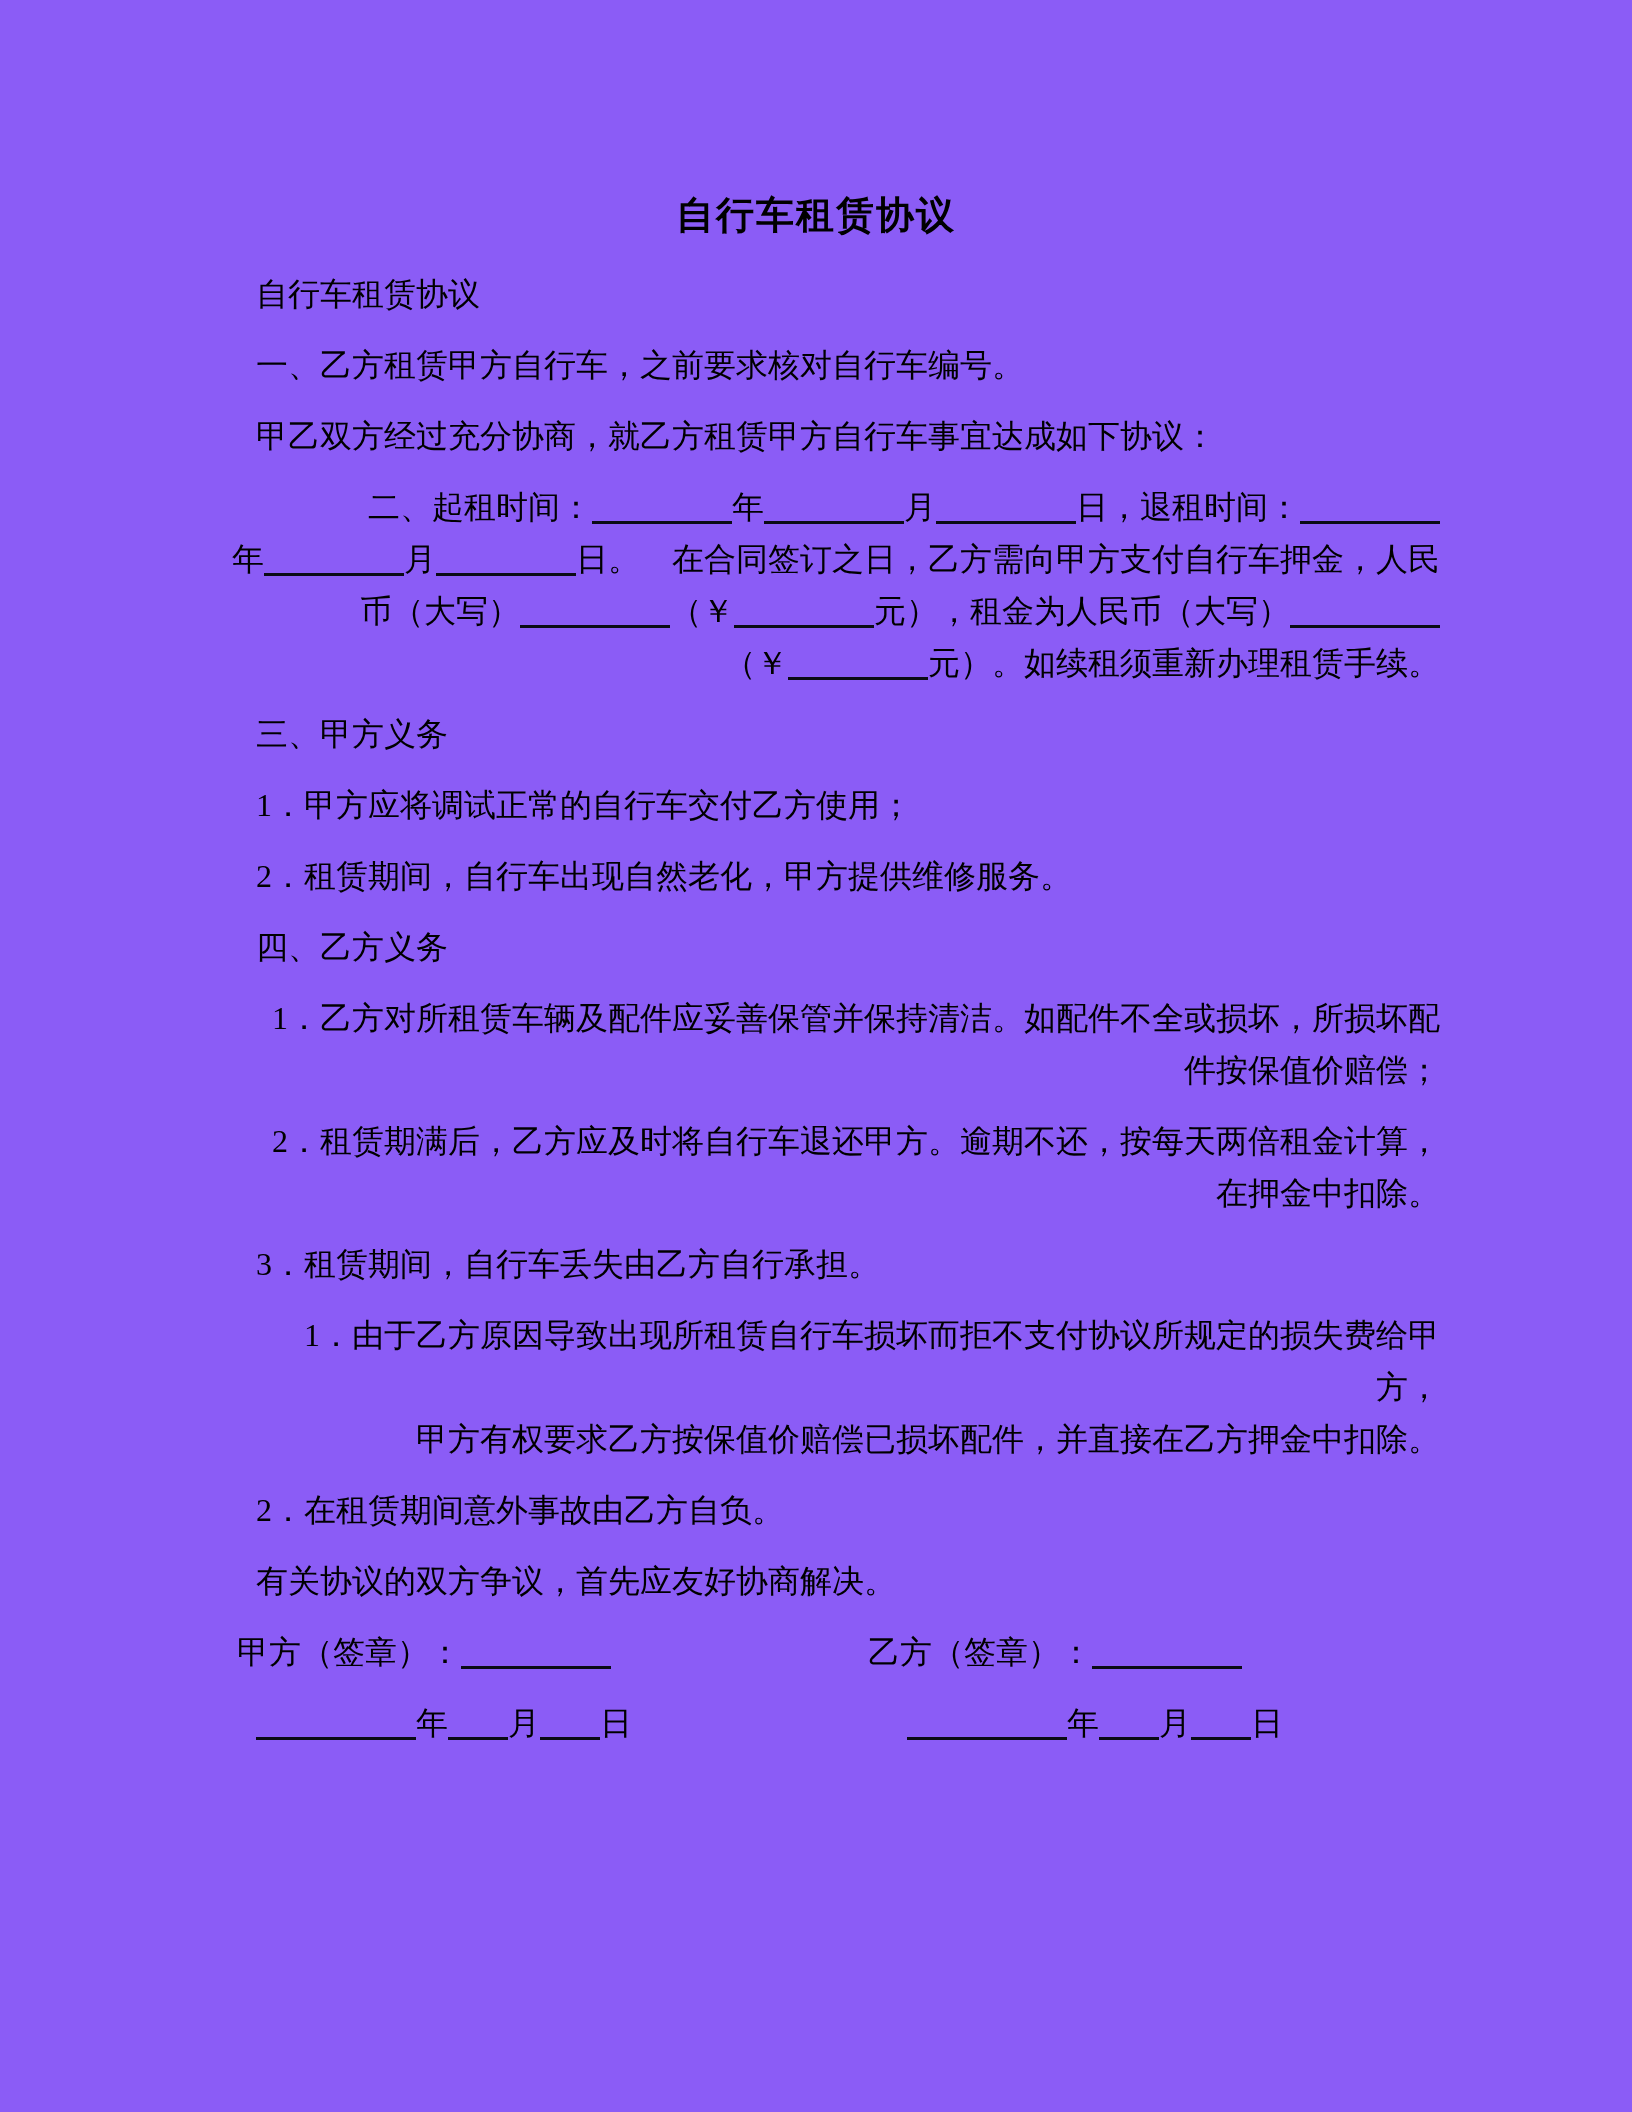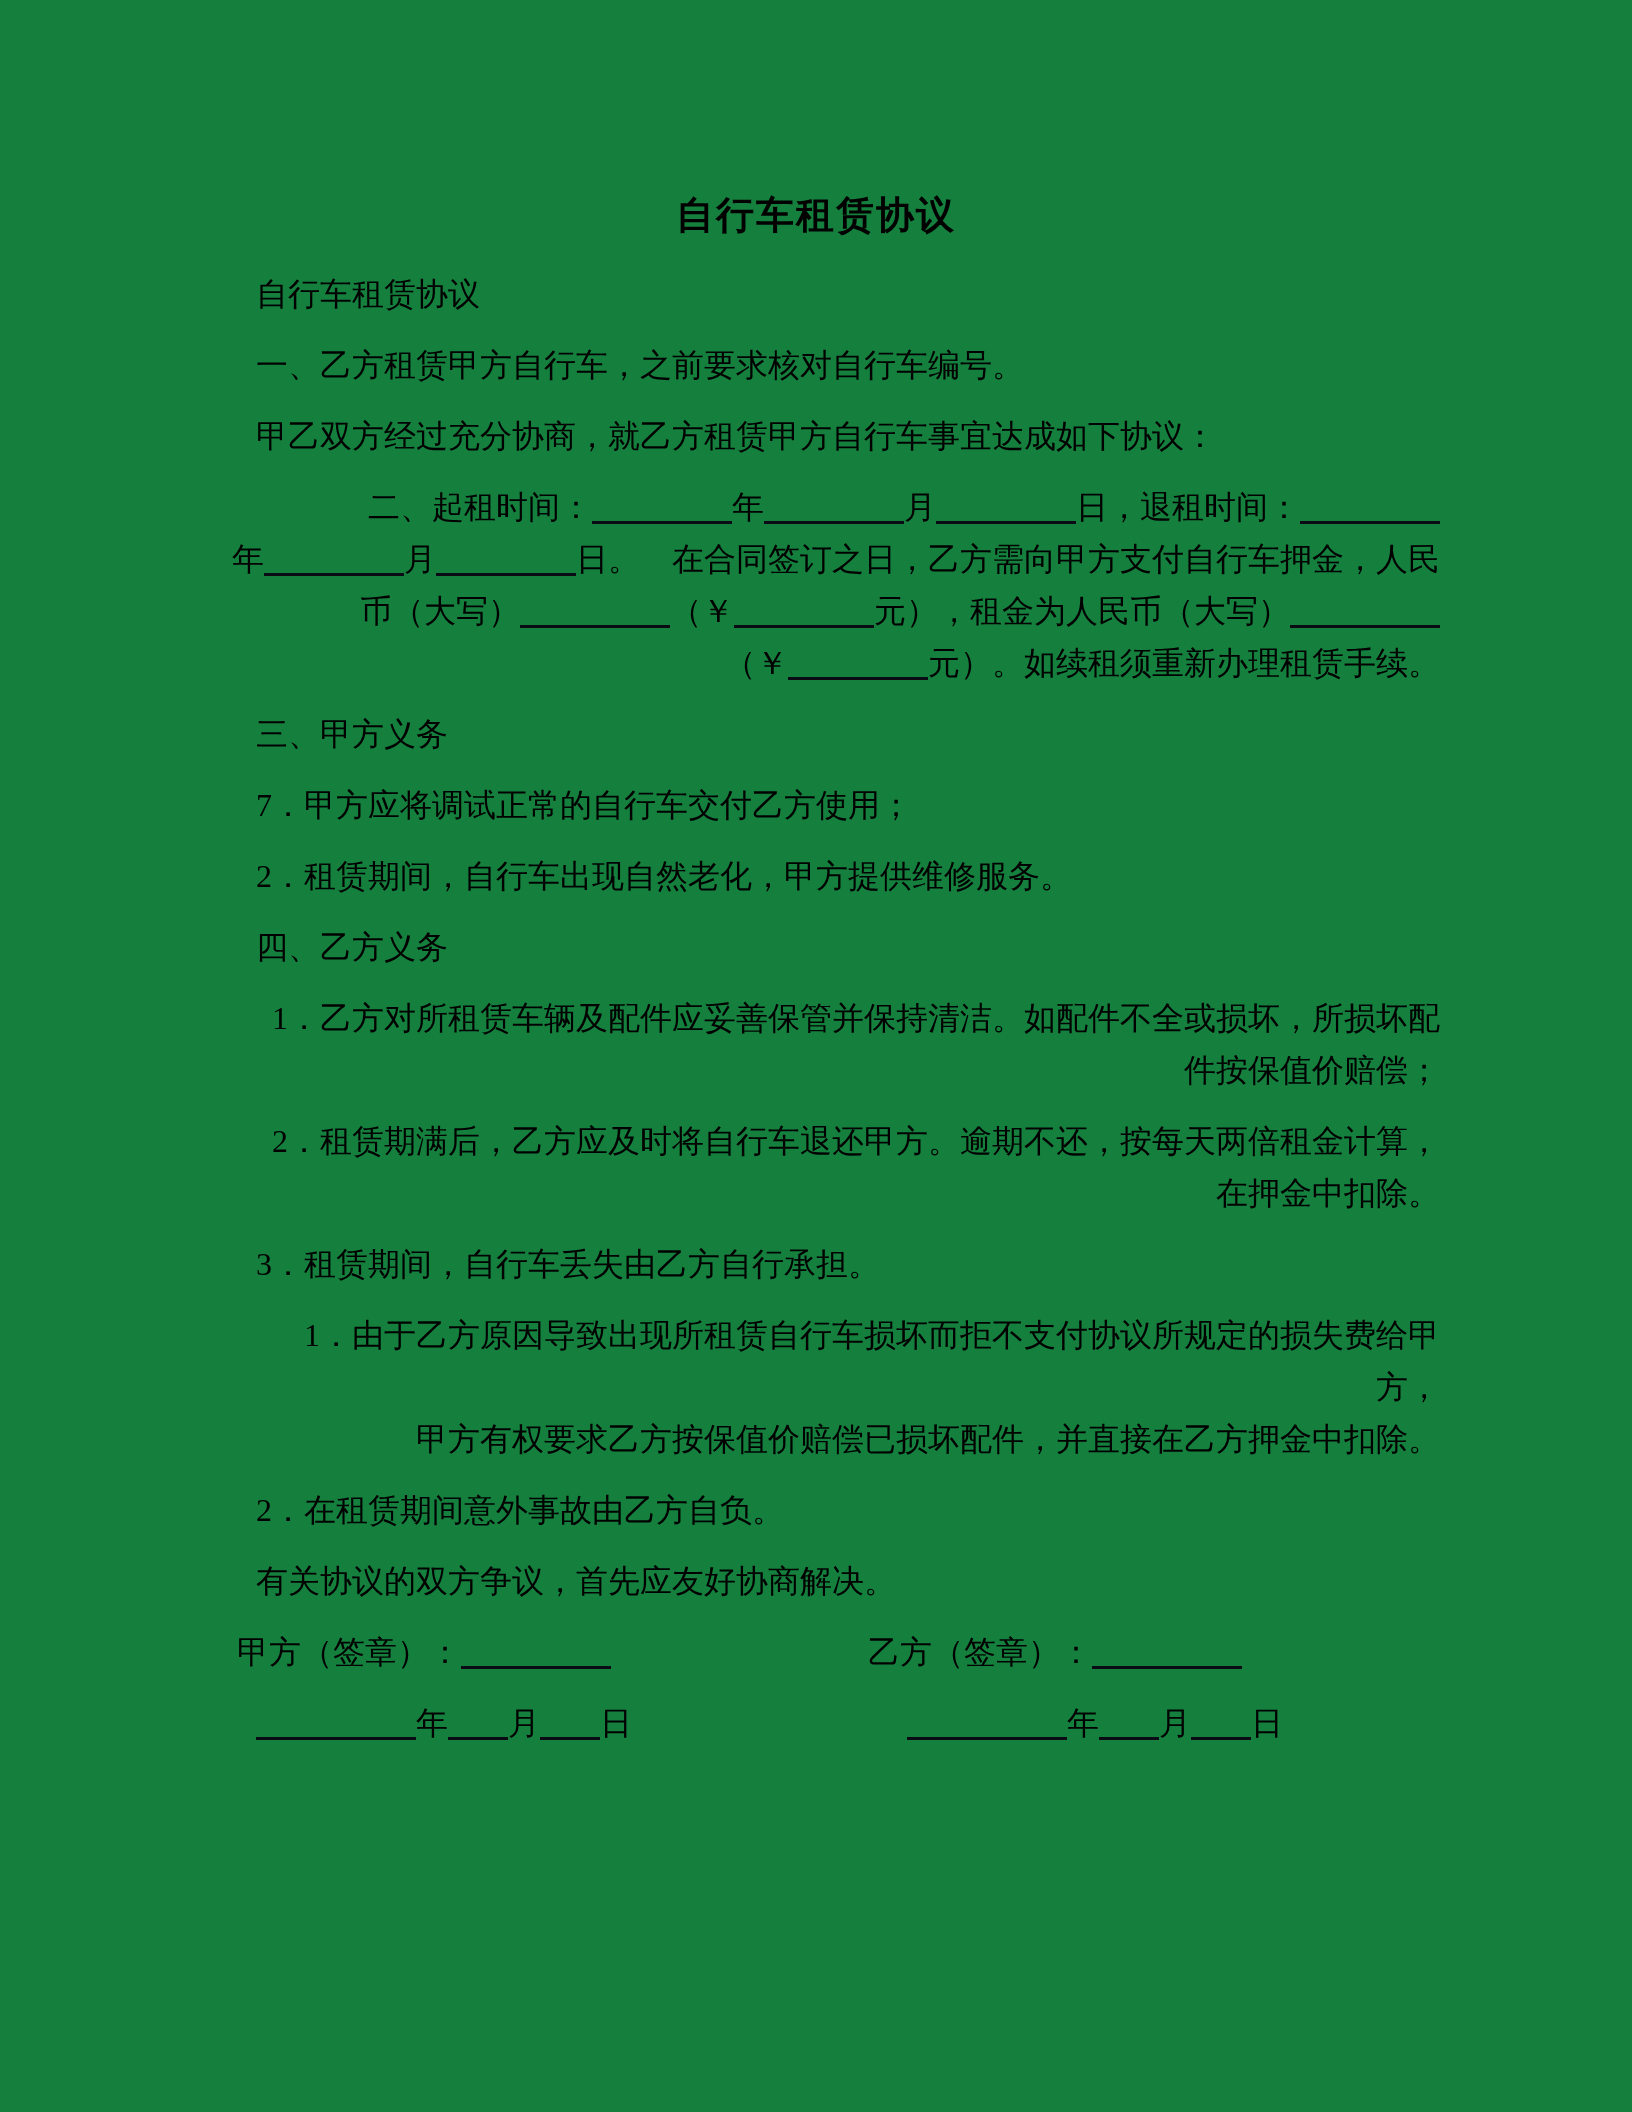--- a/index.html
+++ b/index.html
@@ -1,20 +1,20 @@
 <!DOCTYPE html>
 <html><head>
 <meta charset="utf-8">
 <style>
   * { margin:0; padding:0; box-sizing:border-box; }
   html,body { background:#e9e9e9; }
   .page {
     width:1632px; height:2112px;
     margin:0 auto;
-    background:#15803d;
+    background:#8b5cf6;
     padding:192px 192px 0 192px;
     font-family:"Liberation Serif","DejaVu Serif",serif;
     font-size:32px;
     color:#000000;
     overflow:hidden;
   }
   .doc-title {
     font-family:"Liberation Sans","DejaVu Sans",sans-serif;
     font-weight:bold;
     font-size:38px;
@@ -67,21 +67,21 @@
     <div class="line">
       <span>币（大写）</span><span class="blank w150"></span><span>（￥</span><span class="blank w140"></span><span>元），租金为人民币（大写）</span><span class="blank w150"></span>
     </div>
     <div class="line">
       <span>（￥</span><span class="blank w140"></span><span>元）。如续租须重新办理租赁手续。</span>
     </div>
   </div>
 
   <p class="para indent">三、甲方义务</p>
 
-  <p class="para indent">7．甲方应将调试正常的自行车交付乙方使用；</p>
+  <p class="para indent">1．甲方应将调试正常的自行车交付乙方使用；</p>
 
   <p class="para indent">2．租赁期间，自行车出现自然老化，甲方提供维修服务。</p>
 
   <p class="para indent">四、乙方义务</p>
 
   <div class="mlpara">
     <div class="line indent">1．乙方对所租赁车辆及配件应妥善保管并保持清洁。如配件不全或损坏，所损坏配</div>
     <div class="line">件按保值价赔偿；</div>
   </div>
 

